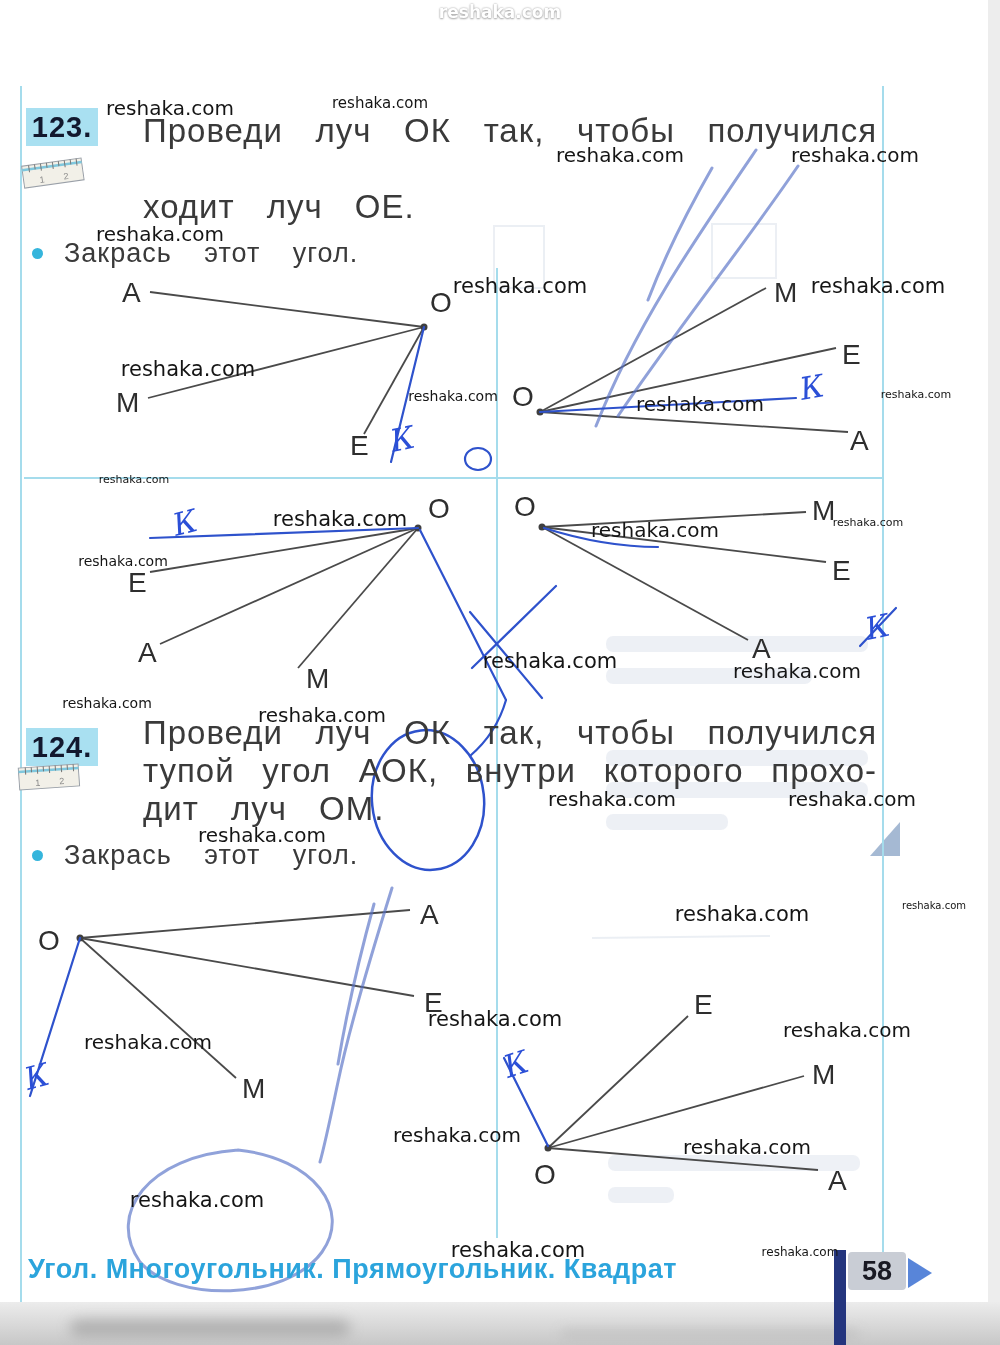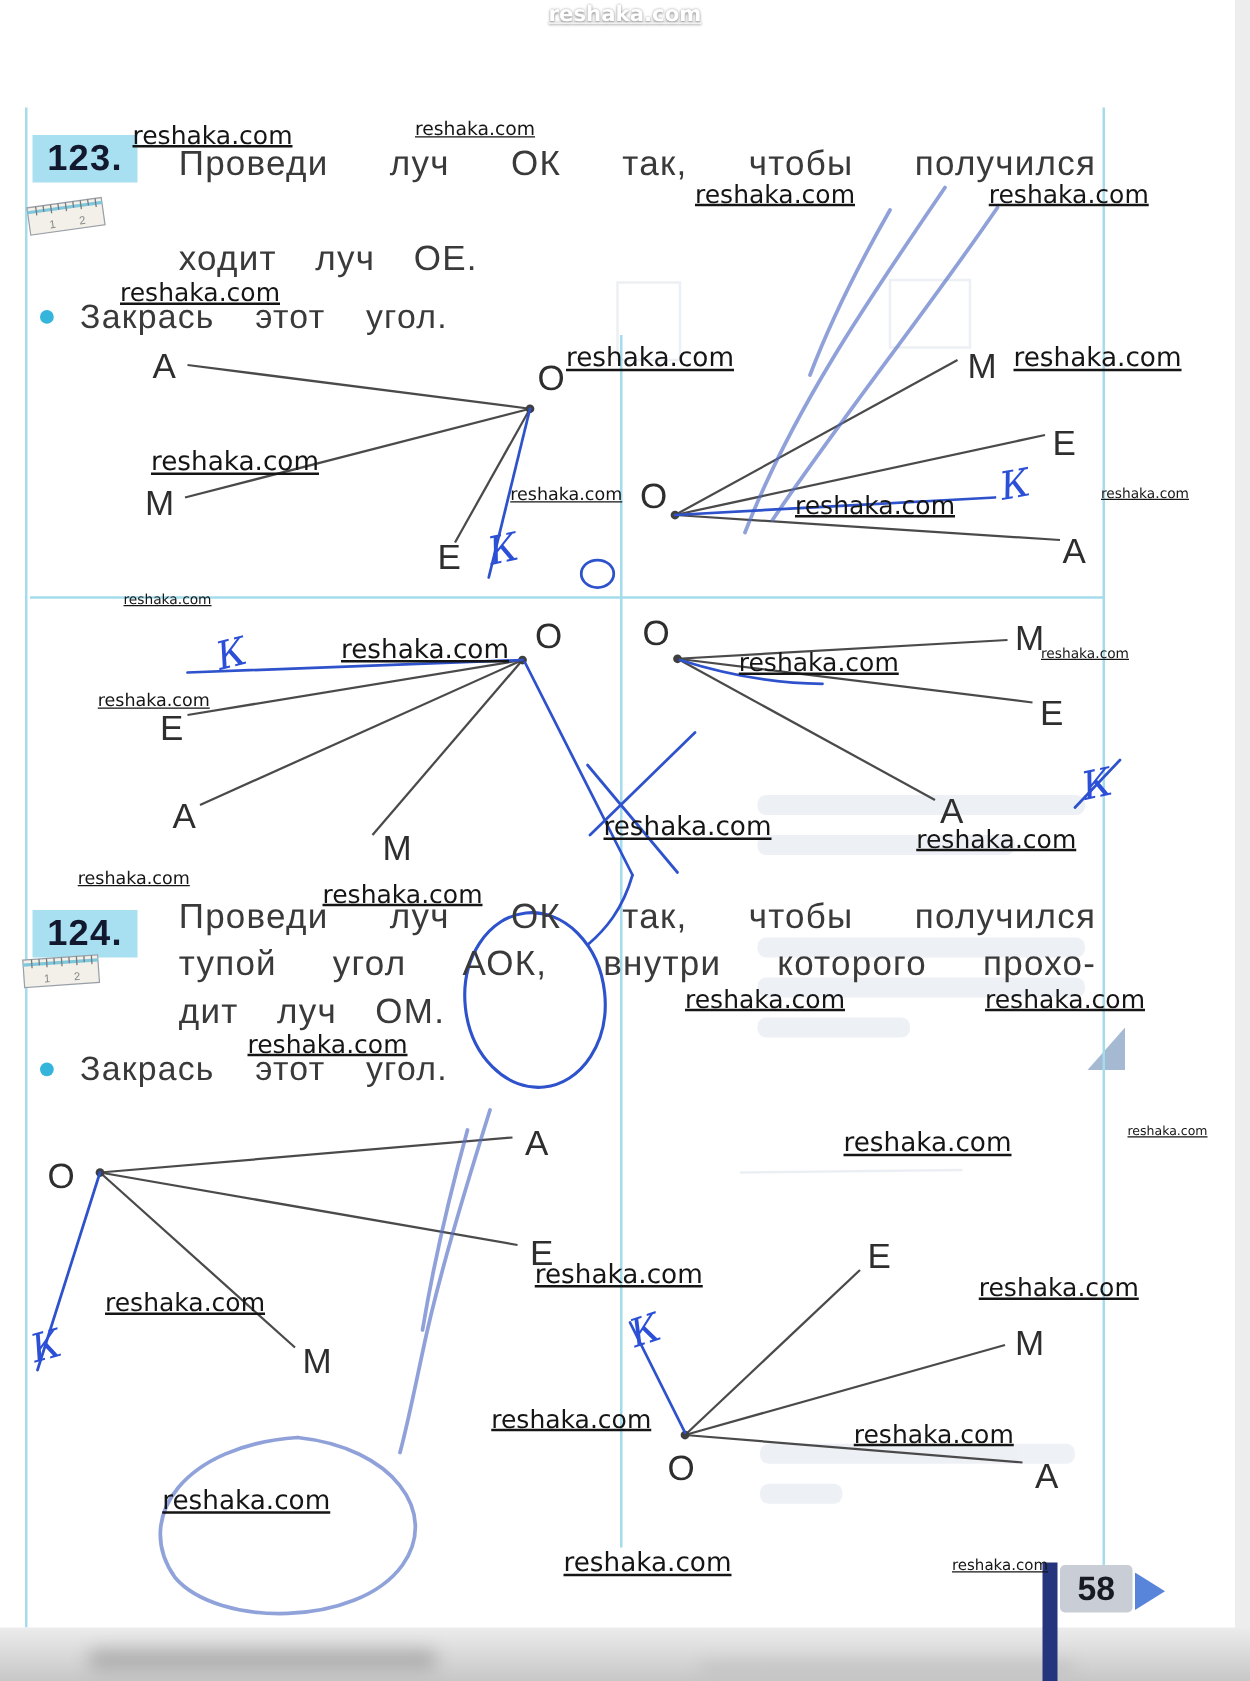--- a/index.html
+++ b/index.html
@@ -3,28 +3,28 @@
 <meta charset="utf-8">
 <style>
   * { margin:0; padding:0; box-sizing:border-box; }
   html,body { background:#ffffff; }
   body { font-family:"Liberation Sans", sans-serif; }
   .page { position:relative; width:1000px; height:1345px; background:#ffffff; overflow:hidden; }
 
   svg.overlay { position:absolute; left:0; top:0; z-index:5; }
 
   .wm { position:absolute; z-index:30; color:#151515; font-family:"DejaVu Sans",sans-serif;
-        white-space:nowrap; transform:translateX(-50%);text-decoration:underline; }
+        white-space:nowrap; transform:translateX(-50%); }
   .wm-top { color:#ffffff; text-shadow:0 0 2px #9a9a9a, 0 1px 2px #b5b5b5; font-weight:bold; }
 
-  .numbox { position:absolute; z-index:20; width:84px; height:38px; background:#a9e0f1;
+  .numbox { position:absolute; z-index:20; width:72px; height:38px; background:#a9e0f1;
             color:#12182e; font-weight:bold; font-size:29px; display:flex;
             align-items:center; justify-content:center; letter-spacing:1px; }
 
-  .tline { position:absolute; z-index:20; left:143px; width:734px; font-size:28px;
+  .tline { position:absolute; z-index:20; left:143px; width:734px; font-size:33px;
            color:#3a3a3a; letter-spacing:1px; line-height:38px; }
   .just { text-align:justify; text-align-last:justify; }
   .l3 { word-spacing:22px; }
   .bullet-text { position:absolute; z-index:20; left:64px; font-size:27px; color:#3a3a3a;
                  letter-spacing:1px; word-spacing:24px; }
   .bullet-dot { position:absolute; z-index:20; width:11px; height:11px; border-radius:50%;
                 background:#35b5dc; }
 
   .ruler { position:absolute; z-index:20; }
 
@@ -226,20 +226,21 @@
           <line x1="38" y1="6" x2="38" y2="11"></line>
         <line x1="44" y1="6" x2="44" y2="13"></line>
           <line x1="50" y1="6" x2="50" y2="11"></line>
         <line x1="56" y1="6" x2="56" y2="13"></line>
       </g>
       <text x="17" y="25" font-size="9" fill="#888">1</text>
       <text x="41" y="25" font-size="9" fill="#888">2</text>
     </svg>
   </div>
 
+  <div class="footer-title">Угол. Многоугольник. Прямоугольник. Квадрат</div>
   <div class="navy-bar"></div>
   <div class="pagenum-box">58</div>
   <div class="chevron"></div>
 
   <div class="bottom-strip"></div>
   <div class="blob1"></div>
   <div class="blob2"></div>
   <div class="right-strip"></div>
 
   <span class="wm wm-top" style="left:500px;top:2px;font-size:17px">reshaka.com</span>

